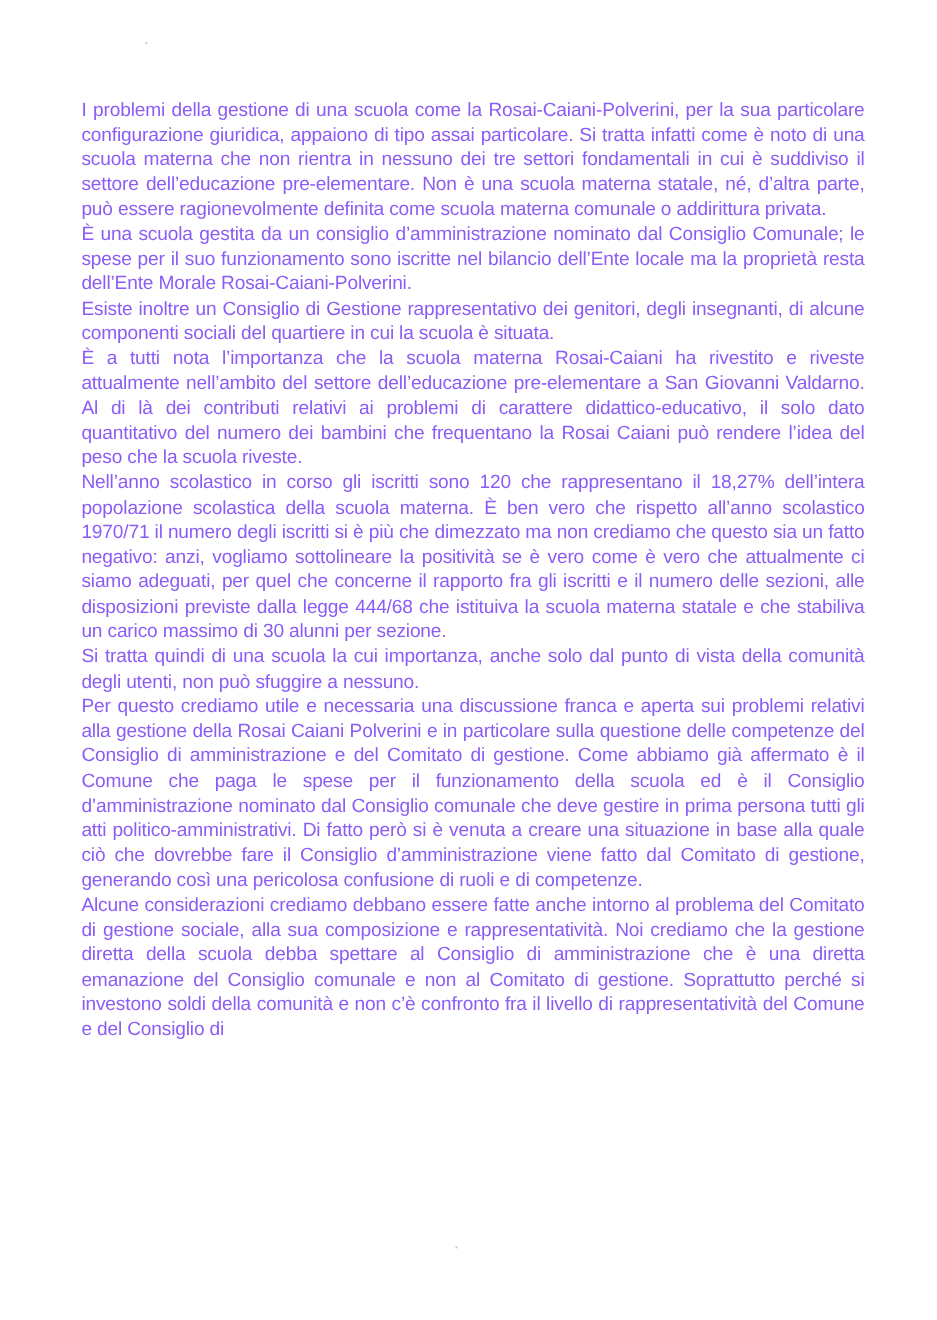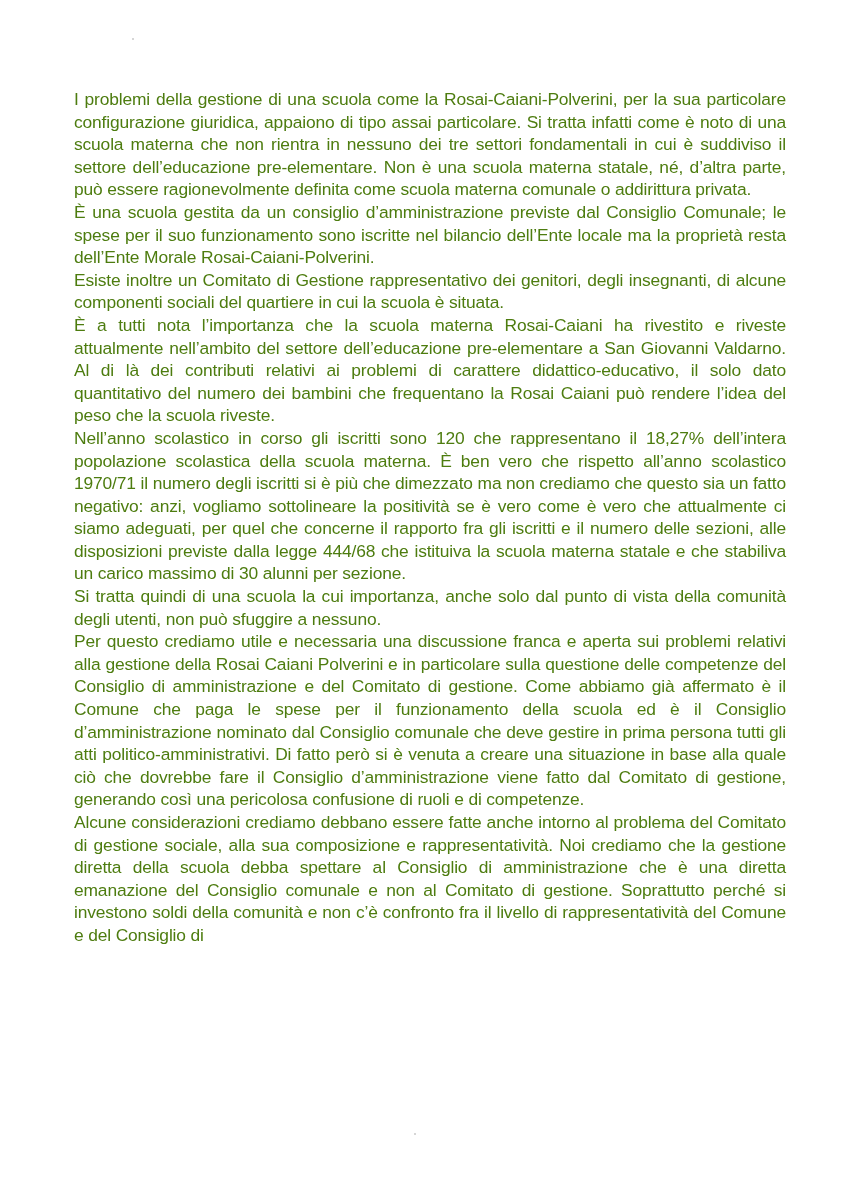--- a/index.html
+++ b/index.html
@@ -14,43 +14,43 @@
       overflow: hidden;
     }
     .page {
       position: absolute;
       left: 74px;
       top: 88px;
       width: 712px;
       font-family: "Liberation Sans", sans-serif;
       font-size: 17.4px;
       line-height: 22.6px;
-      color: #4d7c0f;
+      color: #8b5cf6;
       text-align: justify;
       letter-spacing: -0.15px;
     }
     .para {
       margin: 0;
       padding: 0;
     }
     .speck {
       position: absolute;
       width: 2px;
       height: 2px;
       background: #c8c8c8;
       border-radius: 1px;
     }
   </style>
 </head>
 <body>
 
 <div class="page">
   <p class="para">I problemi della gestione di una scuola come la Rosai-Caiani-Polverini, per la sua particolare configurazione giuridica, appaiono di tipo assai particolare. Si tratta infatti come è noto di una scuola materna che non rientra in nessuno dei tre settori fondamentali in cui è suddiviso il settore dell’educazione pre-elementare. Non è una scuola materna statale, né, d’altra parte, può essere ragionevolmente definita come scuola materna comunale o addirittura privata.</p>
-  <p class="para">È una scuola gestita da un consiglio d’amministrazione previste dal Consiglio Comunale; le spese per il suo funzionamento sono iscritte nel bilancio dell’Ente locale ma la proprietà resta dell’Ente Morale Rosai-Caiani-Polverini.</p>
-  <p class="para">Esiste inoltre un Comitato di Gestione rappresentativo dei genitori, degli insegnanti, di alcune componenti sociali del quartiere in cui la scuola è situata.</p>
+  <p class="para">È una scuola gestita da un consiglio d’amministrazione nominato dal Consiglio Comunale; le spese per il suo funzionamento sono iscritte nel bilancio dell’Ente locale ma la proprietà resta dell’Ente Morale Rosai-Caiani-Polverini.</p>
+  <p class="para">Esiste inoltre un Consiglio di Gestione rappresentativo dei genitori, degli insegnanti, di alcune componenti sociali del quartiere in cui la scuola è situata.</p>
   <p class="para">È a tutti nota l’importanza che la scuola materna Rosai-Caiani ha rivestito e riveste attualmente nell’ambito del settore dell’educazione pre-elementare a San Giovanni Valdarno. Al di là dei contributi relativi ai problemi di carattere didattico-educativo, il solo dato quantitativo del numero dei bambini che frequentano la Rosai Caiani può rendere l’idea del peso che la scuola riveste.</p>
   <p class="para">Nell’anno scolastico in corso gli iscritti sono 120 che rappresentano il 18,27% dell’intera popolazione scolastica della scuola materna. È ben vero che rispetto all’anno scolastico 1970/71 il numero degli iscritti si è più che dimezzato ma non crediamo che questo sia un fatto negativo: anzi, vogliamo sottolineare la positività se è vero come è vero che attualmente ci siamo adeguati, per quel che concerne il rapporto fra gli iscritti e il numero delle sezioni, alle disposizioni previste dalla legge 444/68 che istituiva la scuola materna statale e che stabiliva un carico massimo di 30 alunni per sezione.</p>
   <p class="para">Si tratta quindi di una scuola la cui importanza, anche solo dal punto di vista della comunità degli utenti, non può sfuggire a nessuno.</p>
   <p class="para">Per questo crediamo utile e necessaria una discussione franca e aperta sui problemi relativi alla gestione della Rosai Caiani Polverini e in particolare sulla questione delle competenze del Consiglio di amministrazione e del Comitato di gestione. Come abbiamo già affermato è il Comune che paga le spese per il funzionamento della scuola ed è il Consiglio d’amministrazione nominato dal Consiglio comunale che deve gestire in prima persona tutti gli atti politico-amministrativi. Di fatto però si è venuta a creare una situazione in base alla quale ciò che dovrebbe fare il Consiglio d’amministrazione viene fatto dal Comitato di gestione, generando così una pericolosa confusione di ruoli e di competenze.</p>
   <p class="para">Alcune considerazioni crediamo debbano essere fatte anche intorno al problema del Comitato di gestione sociale, alla sua composizione e rappresentatività. Noi crediamo che la gestione diretta della scuola debba spettare al Consiglio di amministrazione che è una diretta emanazione del Consiglio comunale e non al Comitato di gestione. Soprattutto perché si investono soldi della comunità e non c’è confronto fra il livello di rappresentatività del Comune e del Consiglio di</p>
 </div>
 
 <span class="speck" style="left:132px;top:38px;"></span>
 <span class="speck" style="left:414px;top:1133px;"></span>
 

